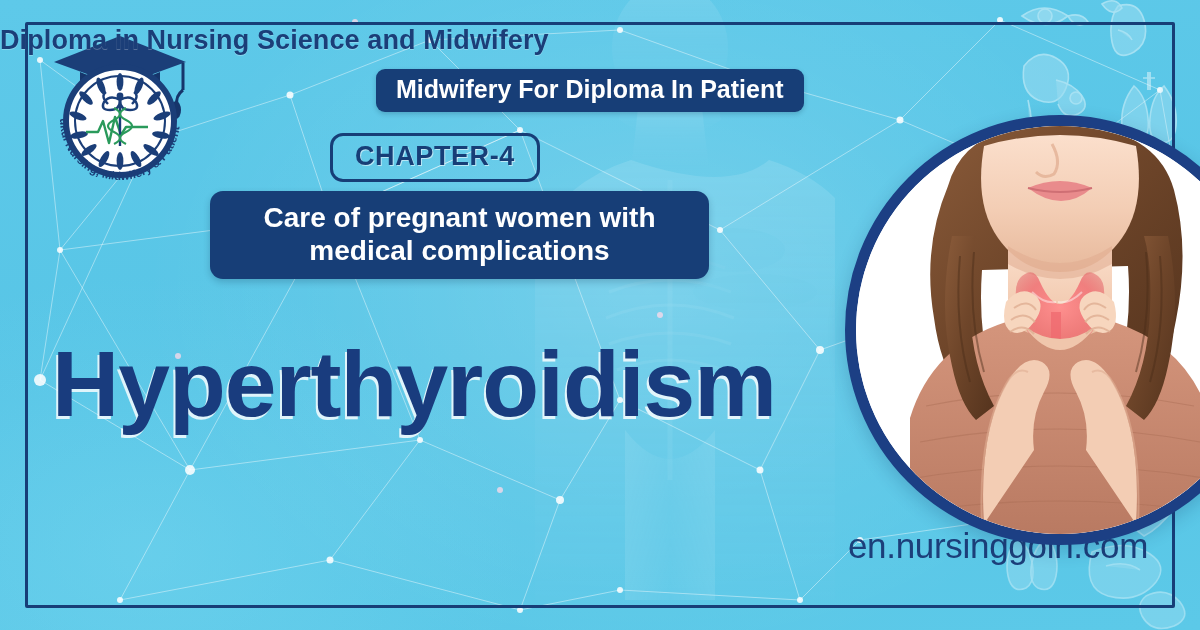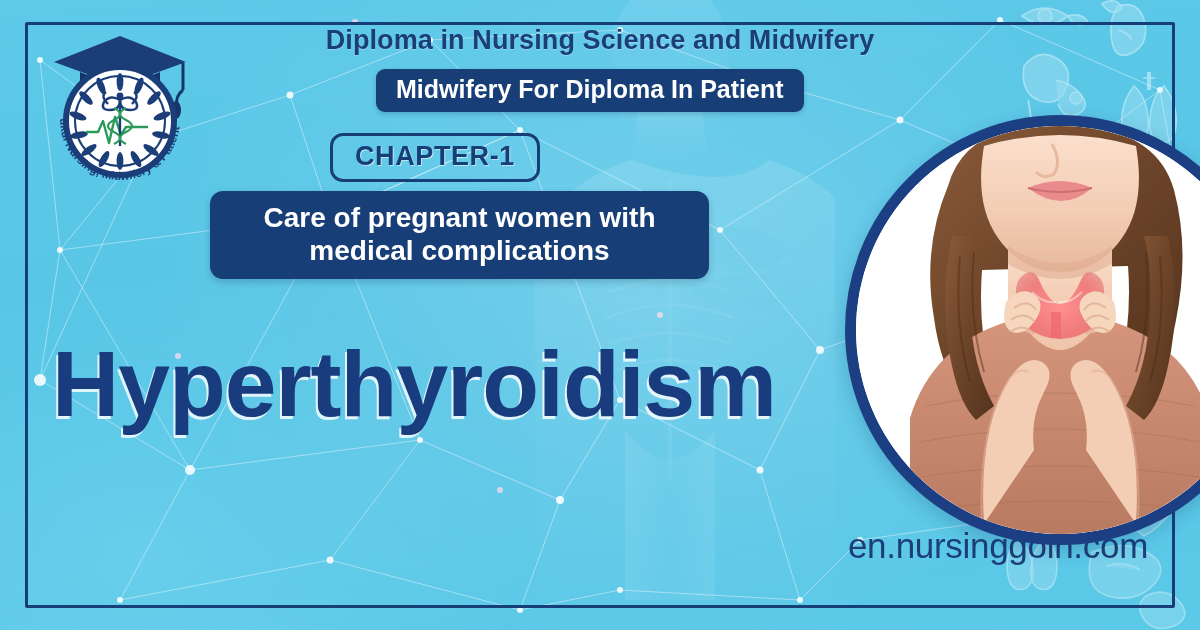--- a/index.html
+++ b/index.html
@@ -33,21 +33,21 @@
   .frame{
     position:absolute;left:25px;top:22px;right:25px;bottom:22px;
     border:3px solid #173e77;border-radius:2px;pointer-events:none;
   }
 
   
   .logo{position:absolute;left:40px;top:28px;width:160px;height:165px;}
 
   
   .deck{
-    position:absolute;left:0;right:0;top:25px;text-align:center;
+    position:absolute;left:0;right:0;top:25px;
     font-size:27px;font-weight:bold;color:#1b3e78;letter-spacing:.1px;
     text-shadow:0 1px 0 rgba(255,255,255,.25);
   }
   .pill-sub{
     position:absolute;left:376px;top:69px;
     background:#173e77;color:#ffffff;
     font-size:25px;font-weight:bold;
     padding:6px 20px 8px 20px;border-radius:9px;
     box-shadow:0 2px 5px rgba(10,35,70,.22);
     white-space:nowrap;
@@ -300,21 +300,21 @@
 
     <text font-family="Liberation Sans, sans-serif" font-size="11.5" font-weight="bold" fill="#1b3e78">
       <textPath href="#arcPath" startOffset="50%" text-anchor="middle">Gurukul Nursing, Midwifery &amp; Patient Care</textPath>
     </text>
   </svg>
 
   <div class="deck">Diploma in Nursing Science and Midwifery</div>
 
   <div class="pill-sub">Midwifery For Diploma In Patient</div>
 
-  <div class="chapter-badge">CHAPTER-1</div>
+  <div class="chapter-badge">CHAPTER-4</div>
 
   <div class="pill-topic">Care of pregnant women with medical complications</div>
 
   <div class="main-title">Hyperthyroidism</div>
 
   <div class="url">en.nursinggoln.com</div>
 
   <div class="photo-wrap">
     <svg viewBox="0 0 408 408" preserveAspectRatio="xMidYMid slice">
       <defs>

